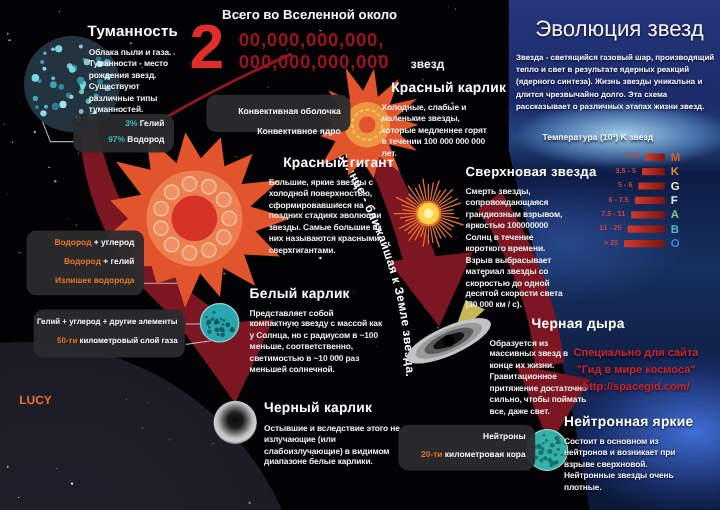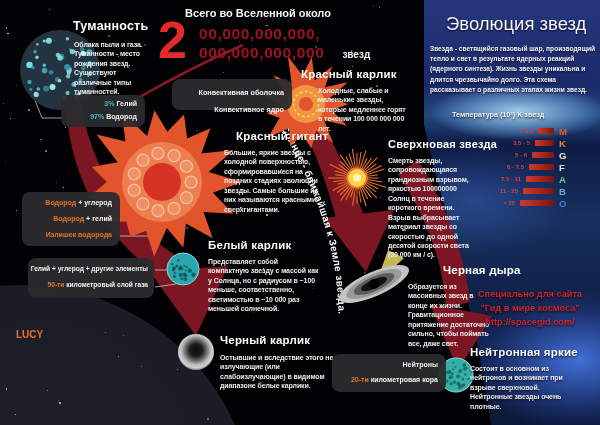--- a/index.html
+++ b/index.html
@@ -390,21 +390,21 @@
   <div class="abs desc" style="left:74px;top:40px;width:76px;">Облака пыли и газа. Туманности - место рождения звезд. Существуют различные типы туманностей.</div>
   <div class="abs lbox" style="left:61px;top:95px;width:84px;height:32px;">
     <div class="lrow" style="top:5px;"><span class="pct">3%</span> <span>Гелий</span></div>
     <div class="lrow" style="top:18px;"><span class="pct">97%</span> <span>Водород</span></div>
   </div>
 
   <div class="abs lbox" style="left:172px;top:79px;width:120px;height:31px;">
     <div class="lrow" style="top:9px;font-size:7.2px;">Конвективная оболочка</div>
     <div class="lrow" style="top:26px;font-size:7.2px;">Конвективное ядро</div>
   </div>
-  <div class="abs title" style="left:301px;top:68px;">Красный карлик</div>
+  <div class="abs title" style="left:326px;top:68px;">Красный карлик</div>
   <div class="abs desc" style="left:318px;top:86px;width:90px;">Холодные, слабые и маленькие звезды, которые медленнее горят в течении 100 000 000 000 лет.</div>
 
   <div class="abs title" style="left:224px;top:130px;padding-left:12px;">Красный гигант</div>
   <div class="abs desc" style="left:224px;top:148px;width:98px;">Большие, яркие звезды с холодной поверхностью, сформировавшиеся на поздних стадиях эволюции звезды. Самые большие из них называются красными сверхгигантами.</div>
   <div class="abs lbox" style="left:22px;top:192px;width:98px;height:54px;">
     <div class="lrow" style="top:7px;"><span class="accent">Водород</span><span> + углерод</span></div>
     <div class="lrow" style="top:23px;"><span class="accent">Водород</span><span> + гелий</span></div>
     <div class="lrow" style="top:39px;"><span class="accent">Излишек водорода</span><span></span></div>
   </div>
 

